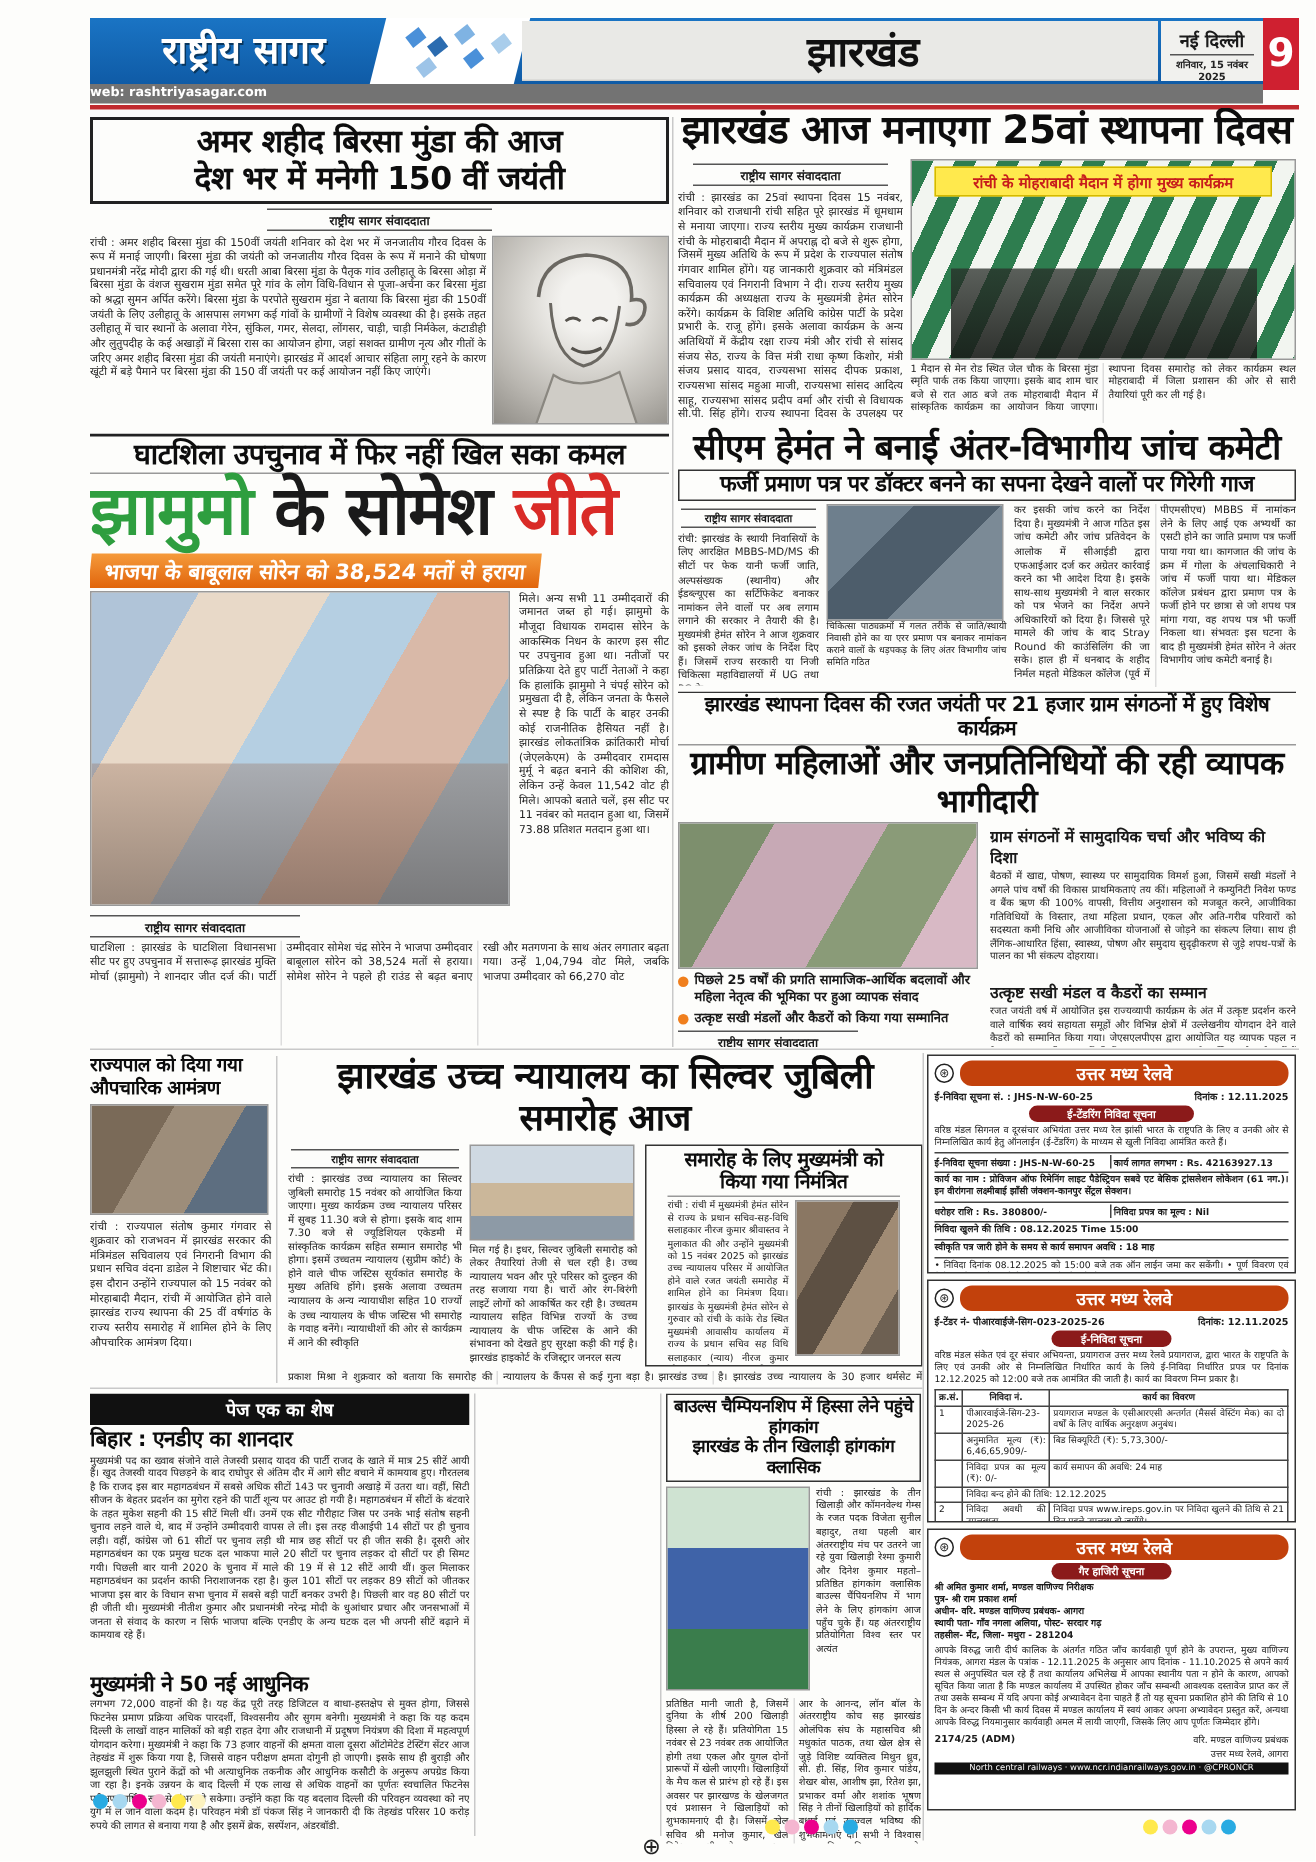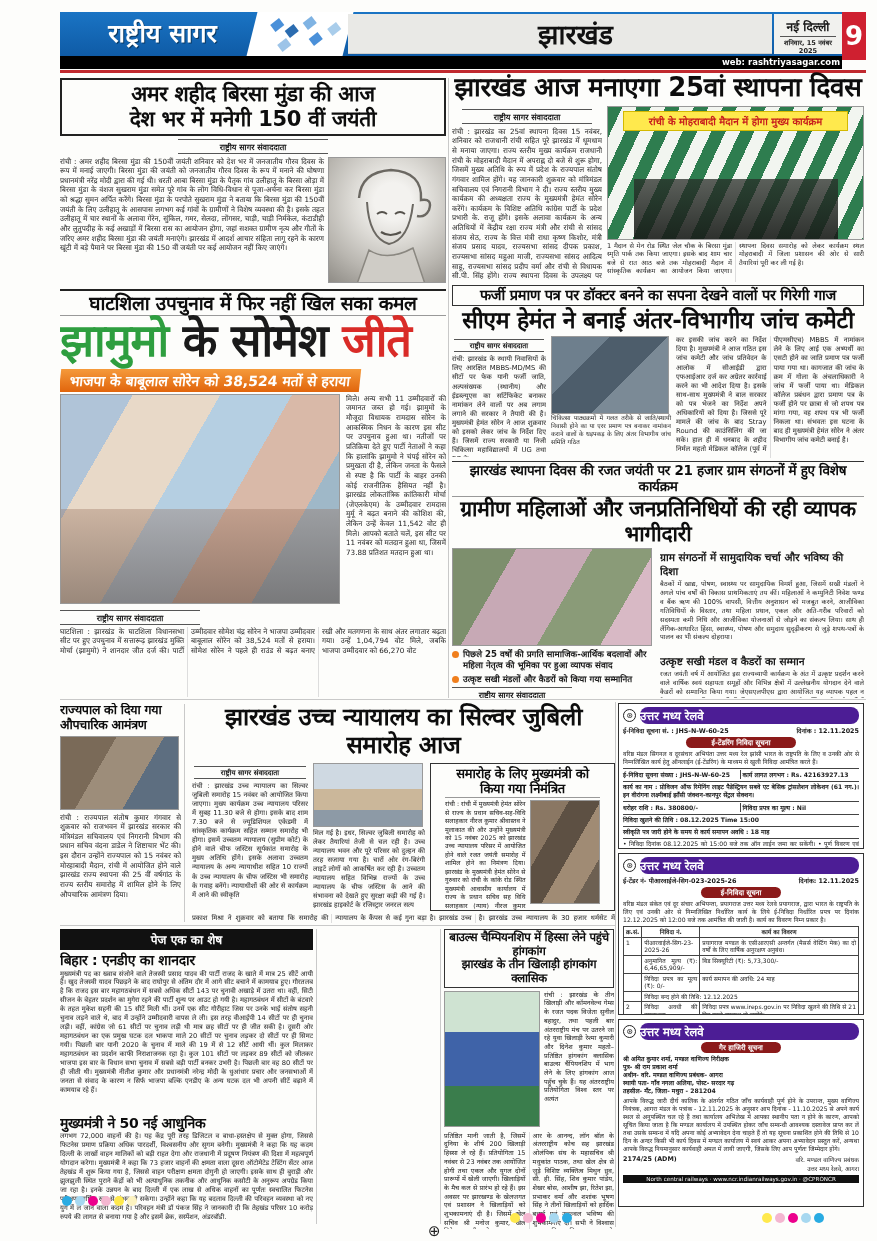--- a/index.html
+++ b/index.html
@@ -9,21 +9,21 @@
   .mast-bar{position:absolute;left:60px;top:12px;width:806px;height:44px;background:linear-gradient(180deg,#1a74c4,#0f5ba6);}
   .mast-name{position:absolute;left:70px;top:16px;width:185px;height:36px;color:#fff;font-size:25px;font-weight:bold;text-align:center;line-height:36px;text-shadow:1px 1px 0 #08365e;}
   .mast-deco{position:absolute;left:252px;top:12px;width:96px;height:44px;background:#fff;transform:skewX(-14deg);overflow:hidden;}
   .dia{position:absolute;width:10px;height:10px;transform:rotate(45deg);}
   .mast-center{position:absolute;left:348px;top:14px;width:424px;height:40px;background:#e9e9e6;border-bottom:1px solid #cfcfcc;display:flex;align-items:center;justify-content:center;}
   .mast-center span{font-size:27px;font-weight:bold;color:#111;margin-left:31px;}
   .mast-right{position:absolute;left:774px;top:14px;width:68px;height:40px;background:#f1f1ee;text-align:center;}
   .mast-city{font-size:12px;font-weight:bold;border-bottom:1px solid #555;margin:4px 6px 1px;padding-bottom:1px;}
   .mast-date{font-size:6.6px;font-weight:bold;color:#222;}
   .mast-page{position:absolute;left:842px;top:12px;width:24px;height:48px;background:#cf2030;color:#fff;font-size:26px;font-weight:bold;display:flex;align-items:center;justify-content:center;}
-  .web-strip{position:absolute;left:60px;top:56px;width:782px;height:13px;background:#000000;color:#fff;font-size:8.5px;font-weight:bold;text-align:right;line-height:13px;padding-right:2px;}
+  .web-strip{position:absolute;left:60px;top:56px;width:782px;height:13px;background:#737373;color:#fff;font-size:8.5px;font-weight:bold;line-height:13px;padding-right:2px;}
   .red-rule{position:absolute;left:60px;top:70px;width:806px;height:3px;background:#c0292e;}
   
   .hairline{position:absolute;background:#c9c9c9;}
   .art{position:absolute;overflow:hidden;}
   .hl{font-weight:bold;color:#0d0d0d;line-height:1.18;letter-spacing:-0.3px;}
   .byline{font-size:8px;font-weight:bold;text-align:center;border-top:1px solid #555;border-bottom:1px solid #555;padding:1px 0;margin:3px auto;}
   .body-txt{font-size:7.2px;line-height:1.34;text-align:justify;color:#222;}
   .cols2{column-count:2;column-gap:7px;column-rule:1px solid #ddd;}
   .cols3{column-count:3;column-gap:7px;column-rule:1px solid #ddd;}
   .photo{position:relative;border:1px solid #999;overflow:hidden;}
@@ -41,21 +41,21 @@
   .ph-invite{background:linear-gradient(120deg,#8a7763 0 30%,#5d5043 30% 55%,#a08b74 55% 80%,#6d6052 80%);}
   .ph-players{background:linear-gradient(180deg,#cfe3d2 0 30%,#3f63a8 30% 70%,#3a7d4c 70%);}
   .yellow-bar{position:absolute;left:6%;right:6%;top:4px;background:#ffe94d;color:#c71c1c;font-weight:bold;font-size:10px;text-align:center;padding:2px 0;border:1px solid #d4b900;}
   .bullet-line{display:flex;gap:4px;align-items:flex-start;font-size:8.6px;font-weight:bold;line-height:1.25;margin-top:3px;}
   .dotb{width:7px;height:7px;border-radius:50%;background:#f07f1d;flex:none;margin-top:2px;}
   .subhead{font-size:10.5px;font-weight:bold;margin:2px 0;}
   
   .notice{position:absolute;left:618px;width:246px;border:1.5px solid #333;background:#fff;padding:3px 4px;overflow:hidden;}
   .n-head{display:flex;align-items:center;gap:4px;}
   .n-logo{width:13px;height:13px;border-radius:50%;border:1.5px solid #222;color:#222;font-size:8px;line-height:11px;text-align:center;flex:none;}
-  .n-org{flex:1;background:#4c1d95;color:#fff;font-size:11.5px;font-weight:bold;text-align:left;border-radius:8px;padding:1px 0;}
+  .n-org{flex:1;background:#c2410c;color:#fff;font-size:11.5px;font-weight:bold;text-align:center;border-radius:8px;padding:1px 16px;}
   .n-row{display:flex;justify-content:space-between;font-size:6.4px;font-weight:bold;margin-top:2px;}
   .n-badge{display:block;width:110px;margin:2px auto;background:#8b1a1a;color:#fff;font-size:7px;font-weight:bold;text-align:center;border-radius:6px;padding:1px 0;}
   .n-txt{font-size:6.1px;line-height:1.32;text-align:justify;}
   .n-box{border-top:1px solid #444;margin-top:2px;padding-top:1px;}
   .n-split{display:flex;}
   .n-split>div{flex:1;border-right:1px solid #444;padding-right:2px;}
   .n-split>div:last-child{border-right:none;padding-left:2px;}
   .n-social{background:#111;color:#fff;font-size:5.6px;text-align:center;margin-top:2px;padding:1px 0;}
   table.n-table{border-collapse:collapse;width:100%;margin-top:2px;}
   table.n-table td{border:1px solid #444;font-size:6px;line-height:1.25;padding:1px 2px;vertical-align:top;text-align:justify;}
@@ -141,22 +141,22 @@
     <div style="width:300px;background:linear-gradient(180deg,#f59a3b,#e1650c);color:#fff;font-weight:bold;font-size:14px;text-align:center;padding:2px 0;margin:2px 0;transform:skewX(-6deg);" data-name="article-subhead-banner">भाजपा के बाबूलाल सोरेन को 38,524 मतों से हराया</div>
     <div style="display:flex;gap:6px;height:212px;margin-top:2px;" data-name="article-photo-row">
       <div class="photo ph-celebrate" style="width:280px;height:210px;flex:none;" data-name="celebration-photo"></div>
       <div class="body-txt" style="flex:1;overflow:hidden;" data-name="article-side-text">मिले। अन्य सभी 11 उम्मीदवारों की जमानत जब्त हो गई। झामुमो के मौजूदा विधायक रामदास सोरेन के आकस्मिक निधन के कारण इस सीट पर उपचुनाव हुआ था। नतीजों पर प्रतिक्रिया देते हुए पार्टी नेताओं ने कहा कि हालांकि झामुमो ने चंपई सोरेन को प्रमुखता दी है, लेकिन जनता के फैसले से स्पष्ट है कि पार्टी के बाहर उनकी कोई राजनीतिक हैसियत नहीं है। झारखंड लोकतांत्रिक क्रांतिकारी मोर्चा (जेएलकेएम) के उम्मीदवार रामदास मुर्मू ने बढ़त बनाने की कोशिश की, लेकिन उन्हें केवल 11,542 वोट ही मिले। आपको बताते चलें, इस सीट पर 11 नवंबर को मतदान हुआ था, जिसमें 73.88 प्रतिशत मतदान हुआ था।</div>
     </div>
     <div class="byline" style="width:140px;margin:4px 0 2px 0;" data-name="byline">राष्ट्रीय सागर संवाददाता</div>
     <div class="body-txt cols3" style="height:88px;overflow:hidden;" data-name="article-body">घाटशिला : झारखंड के घाटशिला विधानसभा सीट पर हुए उपचुनाव में सत्तारूढ़ झारखंड मुक्ति मोर्चा (झामुमो) ने शानदार जीत दर्ज की। पार्टी उम्मीदवार सोमेश चंद्र सोरेन ने भाजपा उम्मीदवार बाबूलाल सोरेन को 38,524 मतों से हराया। सोमेश सोरेन ने पहले ही राउंड से बढ़त बनाए रखी और मतगणना के साथ अंतर लगातार बढ़ता गया। उन्हें 1,04,794 वोट मिले, जबकि भाजपा उम्मीदवार को 66,270 वोट</div>
   </div>
 
   <div class="art" style="left:452px;top:285px;width:412px;height:174px;" data-name="article-cm-committee">
+    <div class="hl" style="font-size:23px;text-align:center;margin-top:1px;" data-name="article-headline">सीएम हेमंत ने बनाई अंतर-विभागीय जांच कमेटी</div>
     <div class="hl" style="font-size:14.5px;text-align:center;border:1.5px solid #333;padding:1px 2px;" data-name="article-kicker">फर्जी प्रमाण पत्र पर डॉक्टर बनने का सपना देखने वालों पर गिरेगी गाज</div>
-    <div class="hl" style="font-size:23px;text-align:center;margin-top:1px;" data-name="article-headline">सीएम हेमंत ने बनाई अंतर-विभागीय जांच कमेटी</div>
     <div style="display:flex;gap:5px;margin-top:2px;height:122px;" data-name="article-content">
       <div style="width:94px;flex:none;" data-name="article-text-column">
         <div class="byline" style="width:90px;font-size:7px;" data-name="byline">राष्ट्रीय सागर संवाददाता</div>
         <div class="body-txt" style="font-size:6.8px;height:102px;overflow:hidden;" data-name="article-body">रांची: झारखंड के स्थायी निवासियों के लिए आरक्षित MBBS-MD/MS की सीटों पर फेक यानी फर्जी जाति, अल्पसंख्यक (स्थानीय) और ईडब्ल्यूएस का सर्टिफिकेट बनाकर नामांकन लेने वालों पर अब लगाम लगाने की सरकार ने तैयारी की है। मुख्यमंत्री हेमंत सोरेन ने आज शुक्रवार को इसको लेकर जांच के निर्देश दिए हैं। जिसमें राज्य सरकारी या निजी चिकित्सा महाविद्यालयों में UG तथा PG के</div>
       </div>
       <div style="width:120px;flex:none;" data-name="article-photo-column">
         <div class="photo ph-cm" style="width:118px;height:78px;" data-name="cm-hemant-photo"></div>
         <div class="cap" style="font-size:6.2px;" data-name="photo-caption">चिकित्सा पाठ्यक्रमों में गलत तरीके से जाति/स्थायी निवासी होने का या एरर प्रमाण पत्र बनाकर नामांकन कराने वालों के धड़पकड़ के लिए अंतर विभागीय जांच समिति गठित</div>
       </div>
       <div class="body-txt cols2" style="flex:1;font-size:6.8px;overflow:hidden;" data-name="article-body">कर इसकी जांच करने का निर्देश दिया है। मुख्यमंत्री ने आज गठित इस जांच कमेटी और जांच प्रतिवेदन के आलोक में सीआईडी द्वारा एफआईआर दर्ज कर अग्रेतर कार्रवाई करने का भी आदेश दिया है। इसके साथ-साथ मुख्यमंत्री ने बाल सरकार को पत्र भेजने का निर्देश अपने अधिकारियों को दिया है। जिससे पूरे मामले की जांच के बाद Stray Round की काउंसिलिंग की जा सके। हाल ही में धनबाद के शहीद निर्मल महतो मेडिकल कॉलेज (पूर्व में पीएमसीएच) MBBS में नामांकन लेने के लिए आई एक अभ्यर्थी का एसटी होने का जाति प्रमाण पत्र फर्जी पाया गया था। कागजात की जांच के क्रम में गोला के अंचलाधिकारी ने जांच में फर्जी पाया था। मेडिकल कॉलेज प्रबंधन द्वारा प्रमाण पत्र के फर्जी होने पर छात्रा से जो शपथ पत्र मांगा गया, वह शपथ पत्र भी फर्जी निकला था। संभवतः इस घटना के बाद ही मुख्यमंत्री हेमंत सोरेन ने अंतर विभागीय जांच कमेटी बनाई है।</div>

